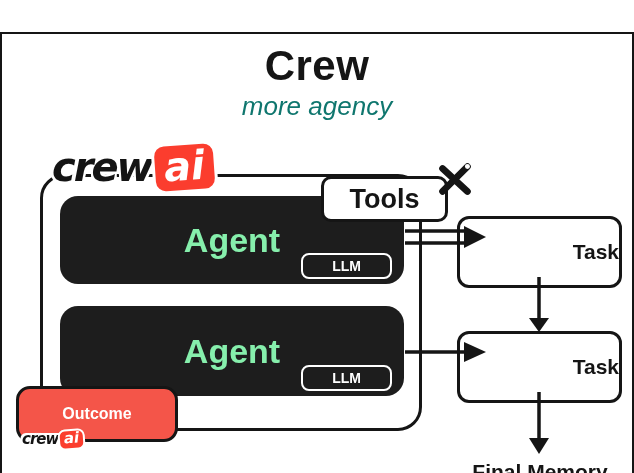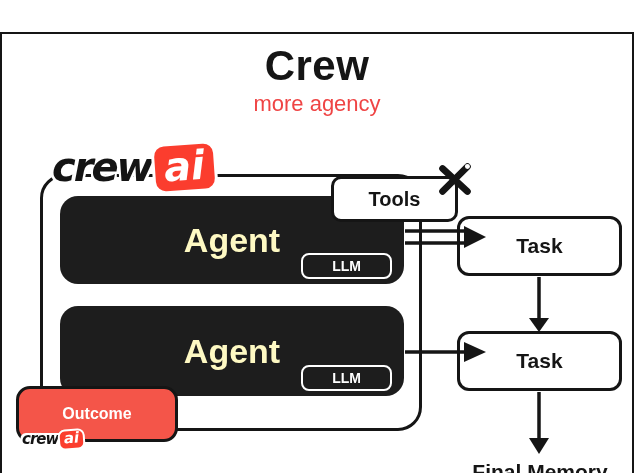--- a/index.html
+++ b/index.html
@@ -14,22 +14,22 @@
     margin-top:32px;
   }
 
   .title {
     position:absolute; left:0; top:8px; width:100%;
     text-align:center; font-size:42px; font-weight:800;
     color:var(--ink,#151515); letter-spacing:.5px;
   }
   .subtitle {
     position:absolute; left:0; top:57px; width:100%;
-    text-align:center; font-size:22px; 
-    color:#ef4444;
+    text-align:center; font-size:26px; font-style:italic;
+    color:#0f766e;
   }
 
   
   .container-box {
     position:absolute; left:38px; top:140px; width:382px; height:257px;
     border:3.5px solid var(--ink,#151515); border-radius:24px;
     background:transparent; z-index:1;
   }
 
   
@@ -55,42 +55,42 @@
 
   
   .agent {
     position:absolute; left:58px; width:344px;
     background:var(--agent-bg,#1d1d1d); border-radius:18px;
     display:flex; align-items:center; justify-content:center;
     z-index:2;
   }
   .agent-1 { top:162px; height:88px; }
   .agent-2 { top:272px; height:90px; }
-  .agent-label { color:#fef9c3; font-size:34px; font-weight:700; }
+  .agent-label { color:#86efac; font-size:34px; font-weight:700; }
   .llm-badge {
     position:absolute; right:12px; bottom:5px;
     color:#fff; background:var(--agent-bg,#1d1d1d);
     border:2px solid #fff; border-radius:8px;
     font-size:14px; font-weight:700; padding:3px 29px;
   }
 
   
   .tools-box {
-    position:absolute; left:329px; top:142px; width:127px; height:46px;
+    position:absolute; left:319px; top:142px; width:127px; height:46px;
     background:#fff; border:3px solid var(--ink,#151515); border-radius:10px;
     display:flex; align-items:center; justify-content:center;
-    font-size:20px; font-weight:700; color:var(--ink,#151515); z-index:3;
+    font-size:27px; font-weight:700; color:var(--ink,#151515); z-index:3;
   }
   .tools-icon { position:absolute; left:430px; top:122px; width:46px; height:46px; z-index:4; }
 
   
   .task {
-    position:absolute; left:455px; width:165px; height:60px;
+    position:absolute; left:455px; width:165px; height:72px;
     background:#fff; border:3px solid var(--ink,#151515); border-radius:12px;
-    display:flex; align-items:center; justify-content:center;
+    display:flex; align-items:center; justify-content:flex-end;
     font-size:21px; font-weight:700; color:var(--ink,#151515); z-index:2;
   }
   .task-1 { top:182px; }
   .task-2 { top:297px; }
 
   
   .memory {
     position:absolute; left:14px; top:352px; width:162px; height:56px;
     background:var(--memory-bg,#f45549); border:3px solid var(--ink,#151515);
     border-radius:14px; display:flex; align-items:center; justify-content:center;

